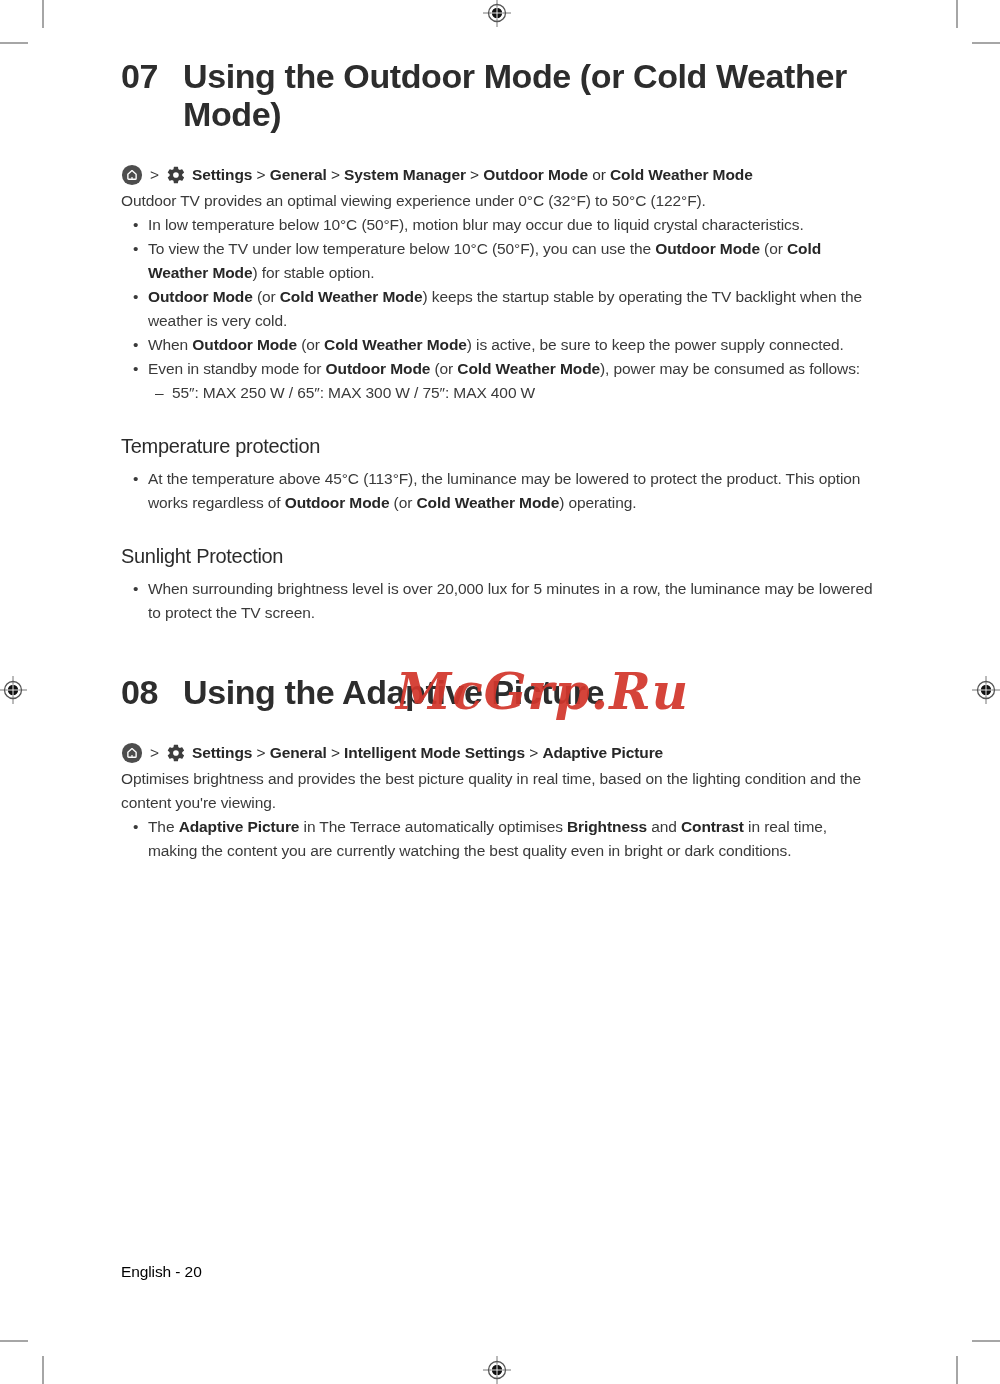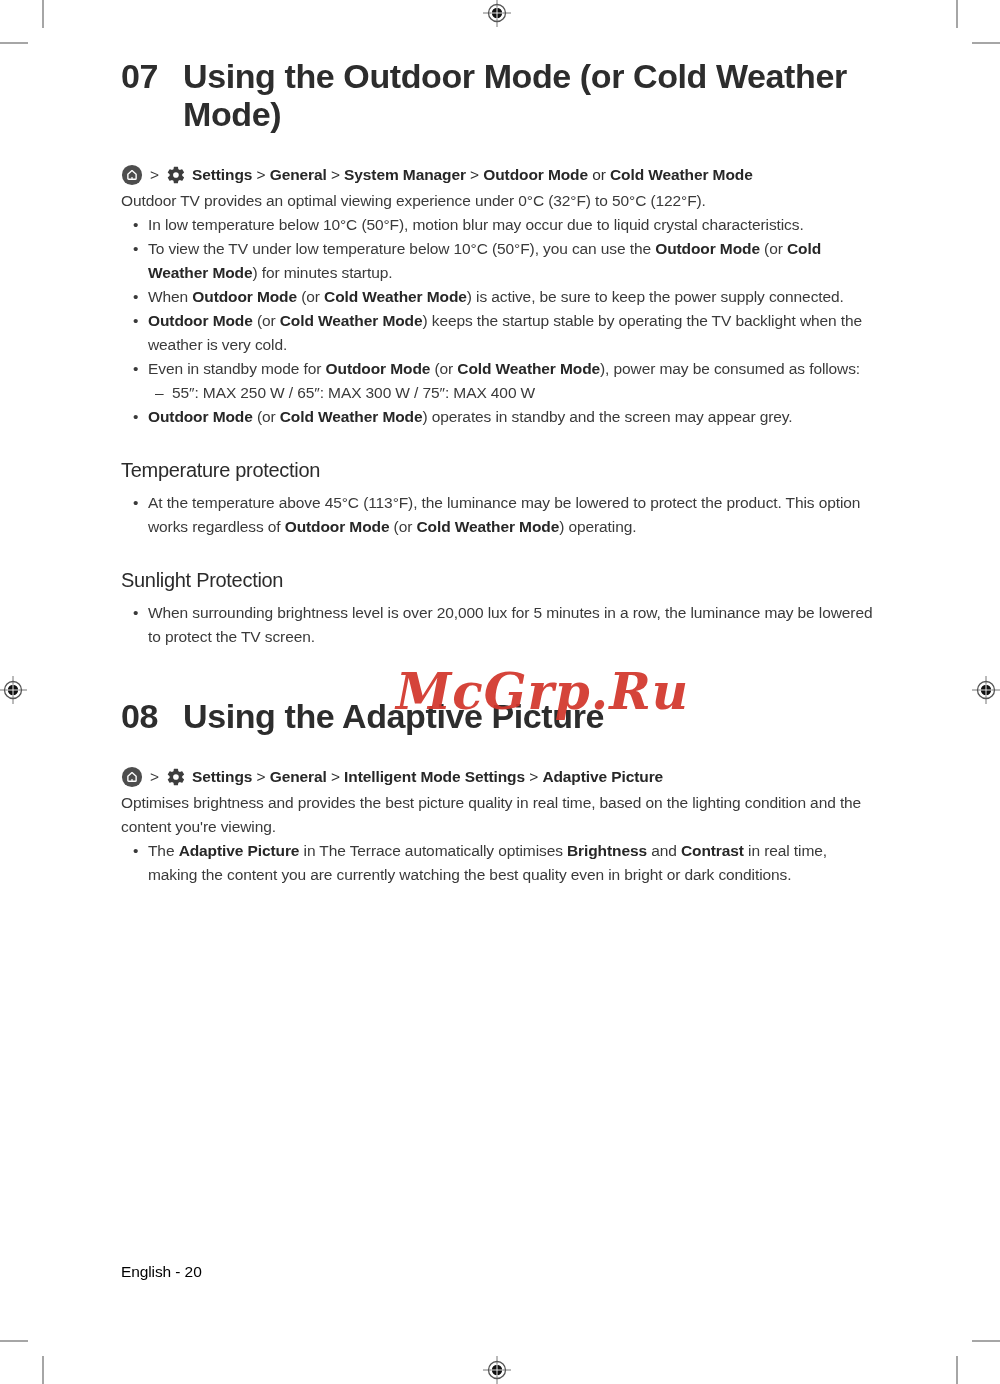--- a/index.html
+++ b/index.html
@@ -115,26 +115,25 @@
               <circle cx="11.9" cy="12" r="3.4" fill="#ffffff"></circle>
             </svg>
         </span>
         <span class="crumbs"><span class="b">Settings</span><span> &gt; </span><span class="b">General</span><span> &gt; </span><span class="b">System Manager</span><span> &gt; </span><span class="b">Outdoor Mode</span><span> or </span><span class="b">Cold Weather Mode</span></span>
       </div>
 
       <p class="body">Outdoor TV provides an optimal viewing experience under 0°C (32°F) to 50°C (122°F).</p>
 
       <ul class="bullets">
         <li class="dot rich"><span>In low temperature below 10°C (50°F), motion blur may occur due to liquid crystal characteristics.</span></li>
-        <li class="dot rich"><span>To view the TV under low temperature below 10°C (50°F), you can use the </span><span class="b">Outdoor Mode</span><span> (or </span><span class="b">Cold Weather Mode</span><span>) for minutes startup.</span></li>
+        <li class="dot rich"><span>To view the TV under low temperature below 10°C (50°F), you can use the </span><span class="b">Outdoor Mode</span><span> (or </span><span class="b">Cold Weather Mode</span><span>) for stable option.</span></li>
+        <li class="dot rich"><span class="b">Outdoor Mode</span><span> (or </span><span class="b">Cold Weather Mode</span><span>) keeps the startup stable by operating the TV backlight when the weather is very cold.</span></li>
         <li class="dot rich"><span>When </span><span class="b">Outdoor Mode</span><span> (or </span><span class="b">Cold Weather Mode</span><span>) is active, be sure to keep the power supply connected.</span></li>
-        <li class="dot rich"><span class="b">Outdoor Mode</span><span> (or </span><span class="b">Cold Weather Mode</span><span>) keeps the startup stable by operating the TV backlight when the weather is very cold.</span></li>
         <li class="dot rich"><span>Even in standby mode for </span><span class="b">Outdoor Mode</span><span> (or </span><span class="b">Cold Weather Mode</span><span>), power may be consumed as follows:</span></li>
         <li class="dash">55″: MAX 250 W / 65″: MAX 300 W / 75″: MAX 400 W</li>
-        <li class="dot rich"><span class="b">Outdoor Mode</span><span> (or </span><span class="b">Cold Weather Mode</span><span>) operates in standby and the screen may appear grey.</span></li>
       </ul>
 
       <h2 class="sub">Temperature protection</h2>
       <ul class="bullets">
         <li class="dot rich"><span>At the temperature above 45°C (113°F), the luminance may be lowered to protect the product. This option works regardless of </span><span class="b">Outdoor Mode</span><span> (or </span><span class="b">Cold Weather Mode</span><span>) operating.</span></li>
       </ul>
 
       <h2 class="sub">Sunlight Protection</h2>
       <ul class="bullets">
         <li class="dot rich"><span>When surrounding brightness level is over 20,000 lux for 5 minutes in a row, the luminance may be lowered to protect the TV screen.</span></li>

